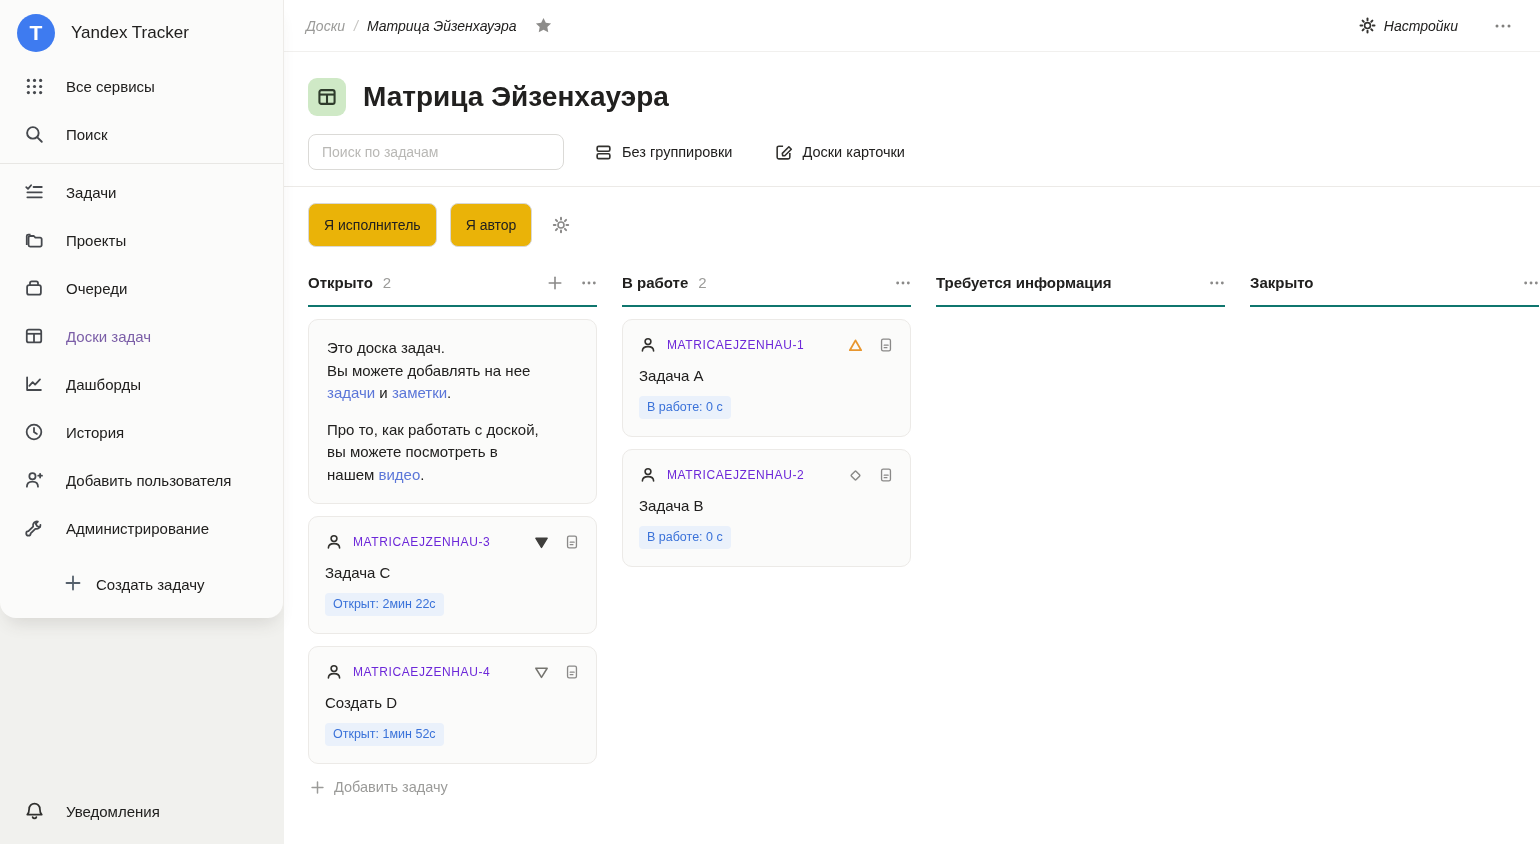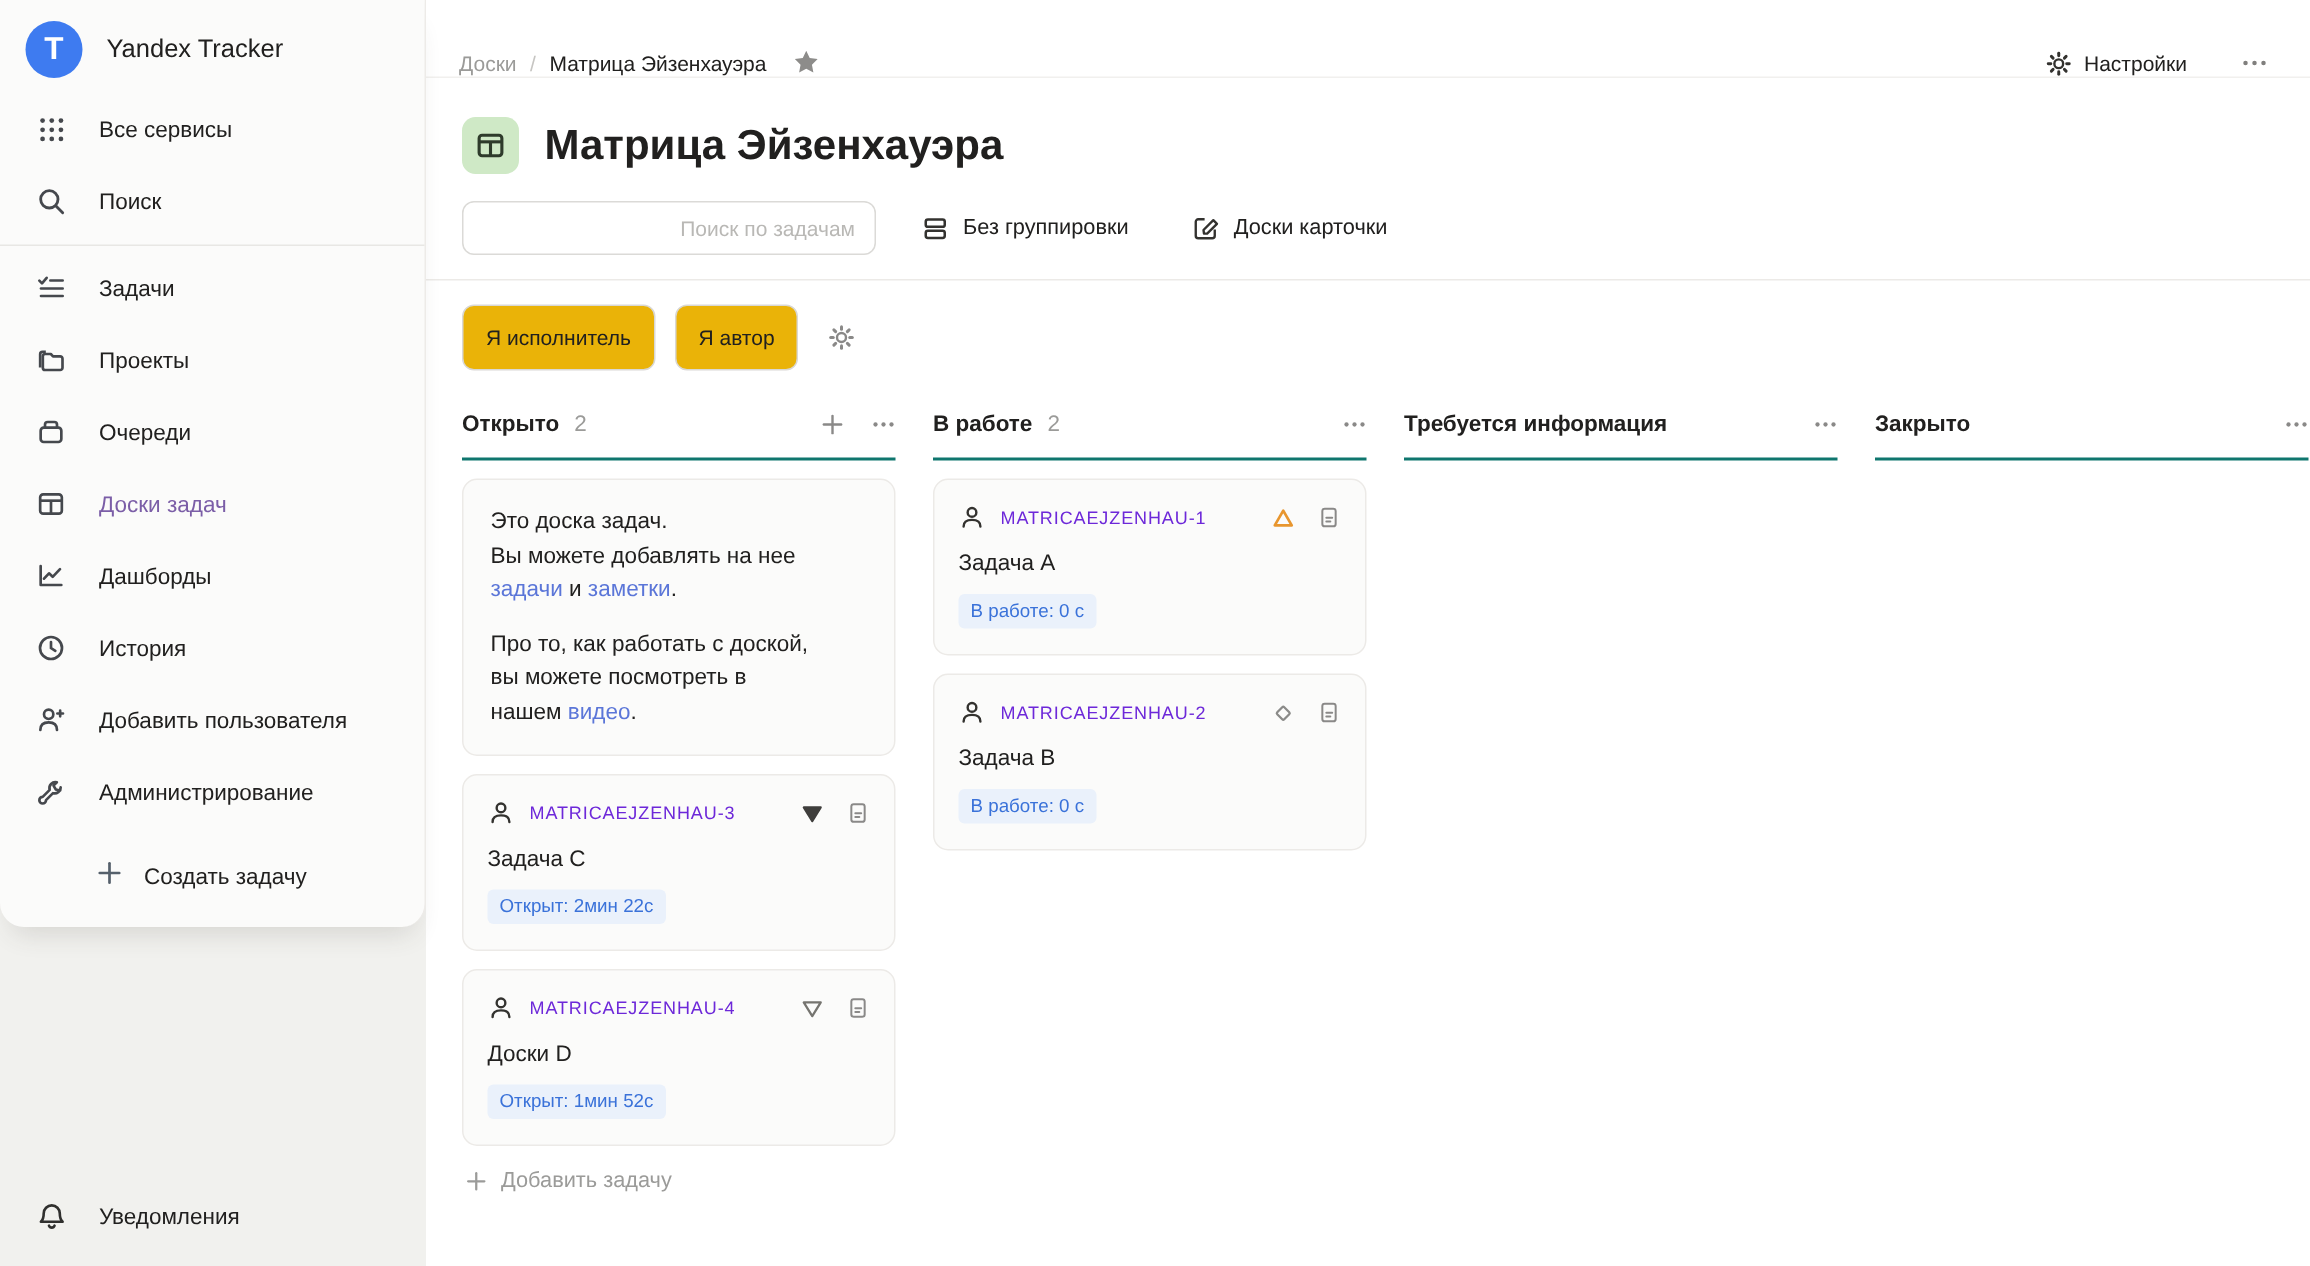--- a/index.html
+++ b/index.html
@@ -41,22 +41,22 @@
   .create-task .ic { color:#55606b; }
   .notifications {
     position:absolute; bottom:13px; left:0; height:40px;
     display:flex; align-items:center; gap:21px; padding-left:23px; font-size:15px; cursor:pointer;
   }
   .notifications .ic { width:22px; display:flex; justify-content:center; color:#30302e; }
 
   
   .main { flex:1; min-width:0; display:flex; flex-direction:column; background:#fff; }
   .topbar {
-    height:52px; flex-shrink:0; display:flex; align-items:flex-end;
-    padding:0 28px 0 22px; border-bottom:1px solid #f1f0ee;
+    height:52px; flex-shrink:0; display:flex; align-items:center;
+    padding:0 28px 0 22px; border-bottom:1px solid #f1f0ee;font-style:italic;
   }
   .breadcrumb { display:flex; align-items:center; gap:9px; font-size:14px; }
   .crumb-root { color:#9b9b99; cursor:pointer; }
   .crumb-sep { color:#c6c5c2; }
   .crumb-current { color:#21201f; }
   .star-btn { margin-left:8px; display:flex; cursor:pointer; color:#8d8c8a; }
   .topbar-right { margin-left:auto; display:flex; align-items:center; gap:36px; }
   .settings-btn { display:flex; align-items:center; gap:8px; font-size:14px; cursor:pointer; color:#21201f; }
   .settings-btn .ic { color:#33322f; display:flex; }
   .more-btn { display:flex; color:#807f7d; cursor:pointer; }
@@ -64,23 +64,23 @@
   .board-head { padding:26px 24px 0 24px; }
   .title-row { display:flex; align-items:center; gap:17px; }
   .board-icon {
     width:38px; height:38px; border-radius:9px; background:#cfe9c6;
     display:flex; align-items:center; justify-content:center; color:#2e3b2b;
   }
   .board-title { font-size:28px; font-weight:bold; }
 
   .toolbar { margin-top:18px; display:flex; align-items:center; }
   .search-input {
-    width:276px; height:36px; border:1px solid #dbdad7; border-radius:8px;
+    width:256px; height:36px; border:1px solid #dbdad7; border-radius:8px;
     padding:0 13px; font-size:14px; font-family:"Liberation Sans",sans-serif;
-    color:#21201f; background:#fff; outline:none;text-align:right;
+    color:#21201f; background:#fff; outline:none;
   }
   .search-input::placeholder { color:#b9b8b5; }
   .tool-btn { display:flex; align-items:center; gap:9px; font-size:14.5px; cursor:pointer; }
   .tool-btn .ic { color:#33322f; display:flex; }
   .tb-group { margin-left:30px; }
   .tb-fields { margin-left:42px; }
 
   .full-divider { height:1px; background:#eceae7; margin-top:16px; }
 
   .filters { margin:16px 24px 0; display:flex; align-items:center; gap:13px; }
@@ -448,21 +448,21 @@
               </span>
               <span class="doc-ic">
                 <svg width="16" height="16" viewBox="0 0 18 18" fill="none" stroke="currentColor" stroke-width="1.5" stroke-linecap="round">
                   <rect x="4" y="2.4" width="10" height="13.2" rx="1.8"></rect>
                   <line x1="7" y1="9.2" x2="11.4" y2="9.2"></line>
                     <line x1="7" y1="12" x2="10" y2="12"></line>
                 </svg>
               </span>
             </span>
           </div>
-          <div class="card-title">Доски D</div>
+          <div class="card-title">Создать D</div>
           <span class="badge">Открыт: 1мин 52с</span>
         </div>
 
         <div class="add-task">
           <svg width="15" height="15" viewBox="0 0 18 18" stroke="currentColor" stroke-width="1.8" stroke-linecap="round">
             <line x1="9" y1="2.5" x2="9" y2="15.5"></line>
               <line x1="2.5" y1="9" x2="15.5" y2="9"></line>
           </svg>
           <span>Добавить задачу</span>
         </div>

